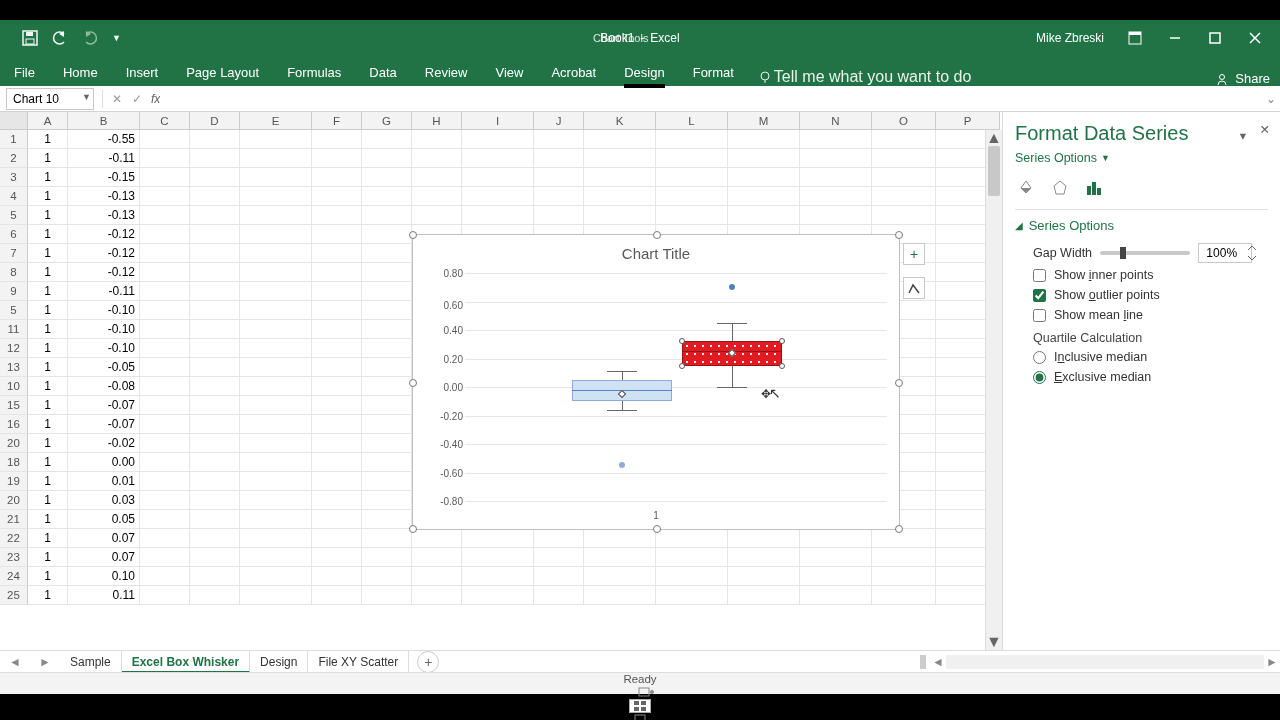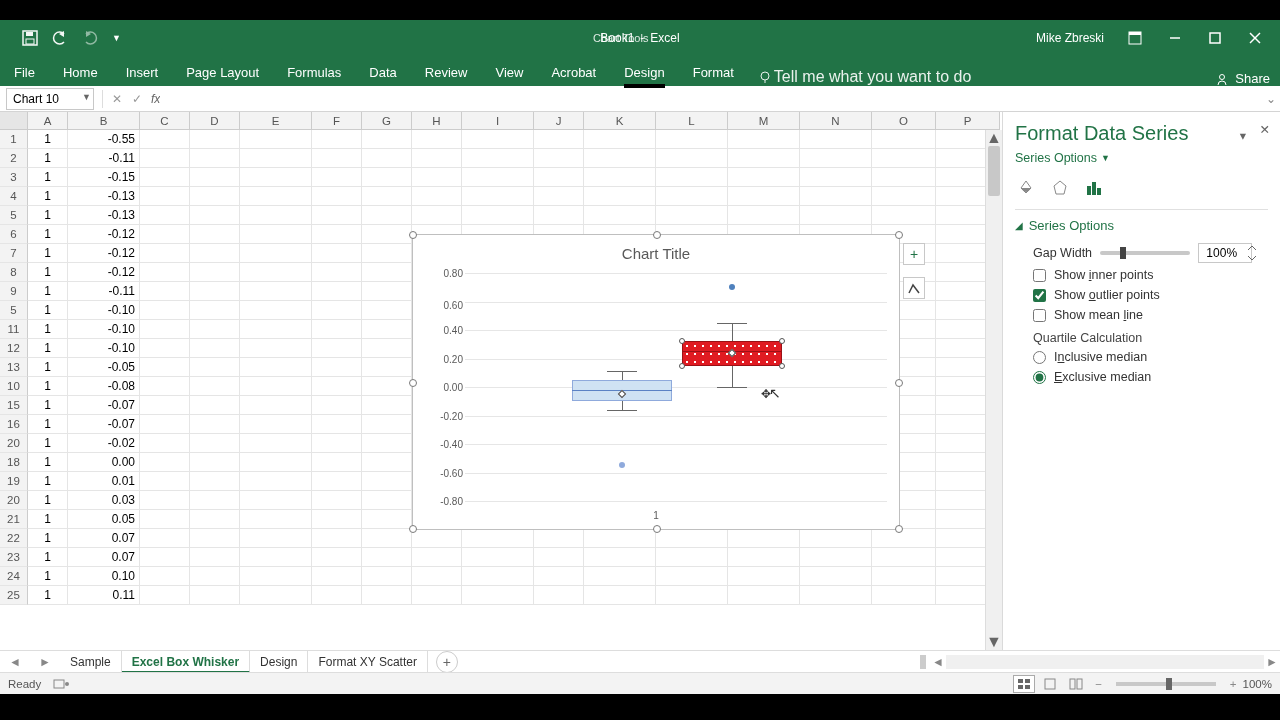--- a/index.html
+++ b/index.html
@@ -84,21 +84,21 @@
   .tabs { height: 22px; border-top: 1px solid #ddd; display: flex; align-items: center; font-size: 12px; background: #fff; }
   .tabs .nav { width: 30px; display: flex; justify-content: center; color: #888; }
   .tabs .tab { padding: 0 10px; height: 22px; line-height: 22px; border-right: 1px solid #ddd; color: #333; cursor: pointer; }
   .tabs .tab.active { background: #fff; font-weight: 600; color: #217346; border-bottom: 2px solid #217346; }
   .tabs .add { width: 22px; height: 22px; border: 1px solid #ccc; border-radius: 50%; margin-left: 8px; display: flex; align-items: center; justify-content: center; color: #666; cursor: pointer; font-size: 14px; }
   .hscroll { margin-left: auto; flex: 0 0 360px; height: 16px; display: flex; align-items: center; }
   .hscroll .tr { width: 16px; text-align: center; color: #888; }
   .hscroll .track { flex: 1; height: 14px; background: #f0f0f0; }
 
   
-  .status { height: 22px; background: #f3f3f3; border-top: 1px solid #ddd; display: flex; align-items: center; font-size: 11.5px; color: #555; padding: 0 8px; }
+  .status { height: 22px; background: #f3f3f3; border-top: 1px solid #ddd; display: flex; align-items: center; font-size: 11.5px; color: #555; padding: 0 8px; flex-direction: column; }
   .status .spacer { flex: 1; }
   .status .viewbtn { width: 22px; height: 18px; margin: 0 2px; border: 1px solid transparent; display: flex; align-items: center; justify-content: center; color: #666; cursor: pointer; }
   .status .viewbtn.active { border-color: #aaa; background: #fff; }
   .zoom-slider { width: 100px; height: 4px; background: #c8c8c8; position: relative; margin: 0 8px; }
   .zoom-slider .zt { position: absolute; top: -4px; left: 50px; width: 6px; height: 12px; background: #666; }
 
   svg { display: block; }
   input[type=checkbox], input[type=radio] { accent-color: #217346; }
 </style>
 </head>
@@ -845,21 +845,21 @@
         </label>
     </div>
   </div>
 
   <div class="tabs">
     <div class="nav">◄</div>
     <div class="nav">►</div>
     <div class="tab">Sample</div>
     <div class="tab active">Excel Box Whisker</div>
     <div class="tab">Design</div>
-    <div class="tab">Format XY Scatter</div>
+    <div class="tab">File XY Scatter</div>
     <div class="add">+</div>
     <div class="hscroll">
       <div style="width:6px;height:14px;background:#ccc;margin-right:4px"></div>
       <div class="tr">◄</div>
       <div class="track"></div>
       <div class="tr">►</div>
     </div>
   </div>
 
   <div class="status">

